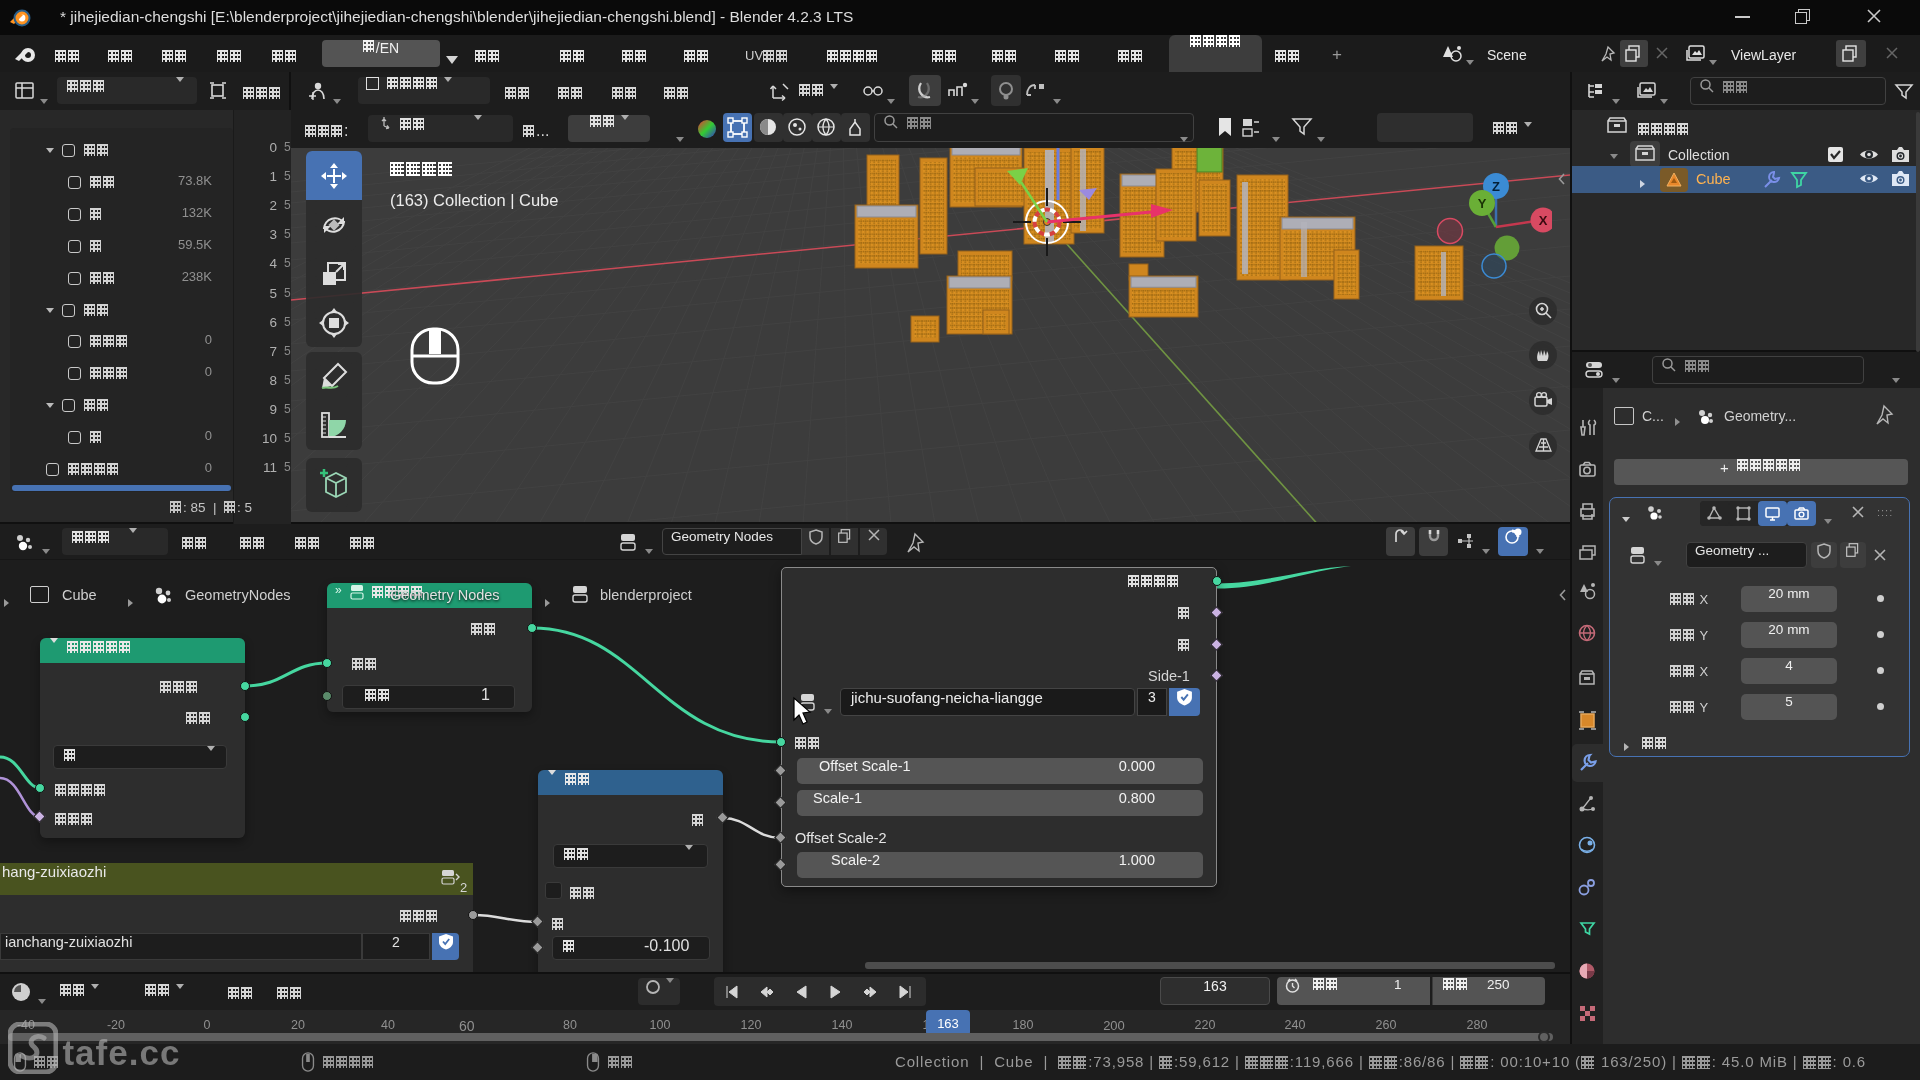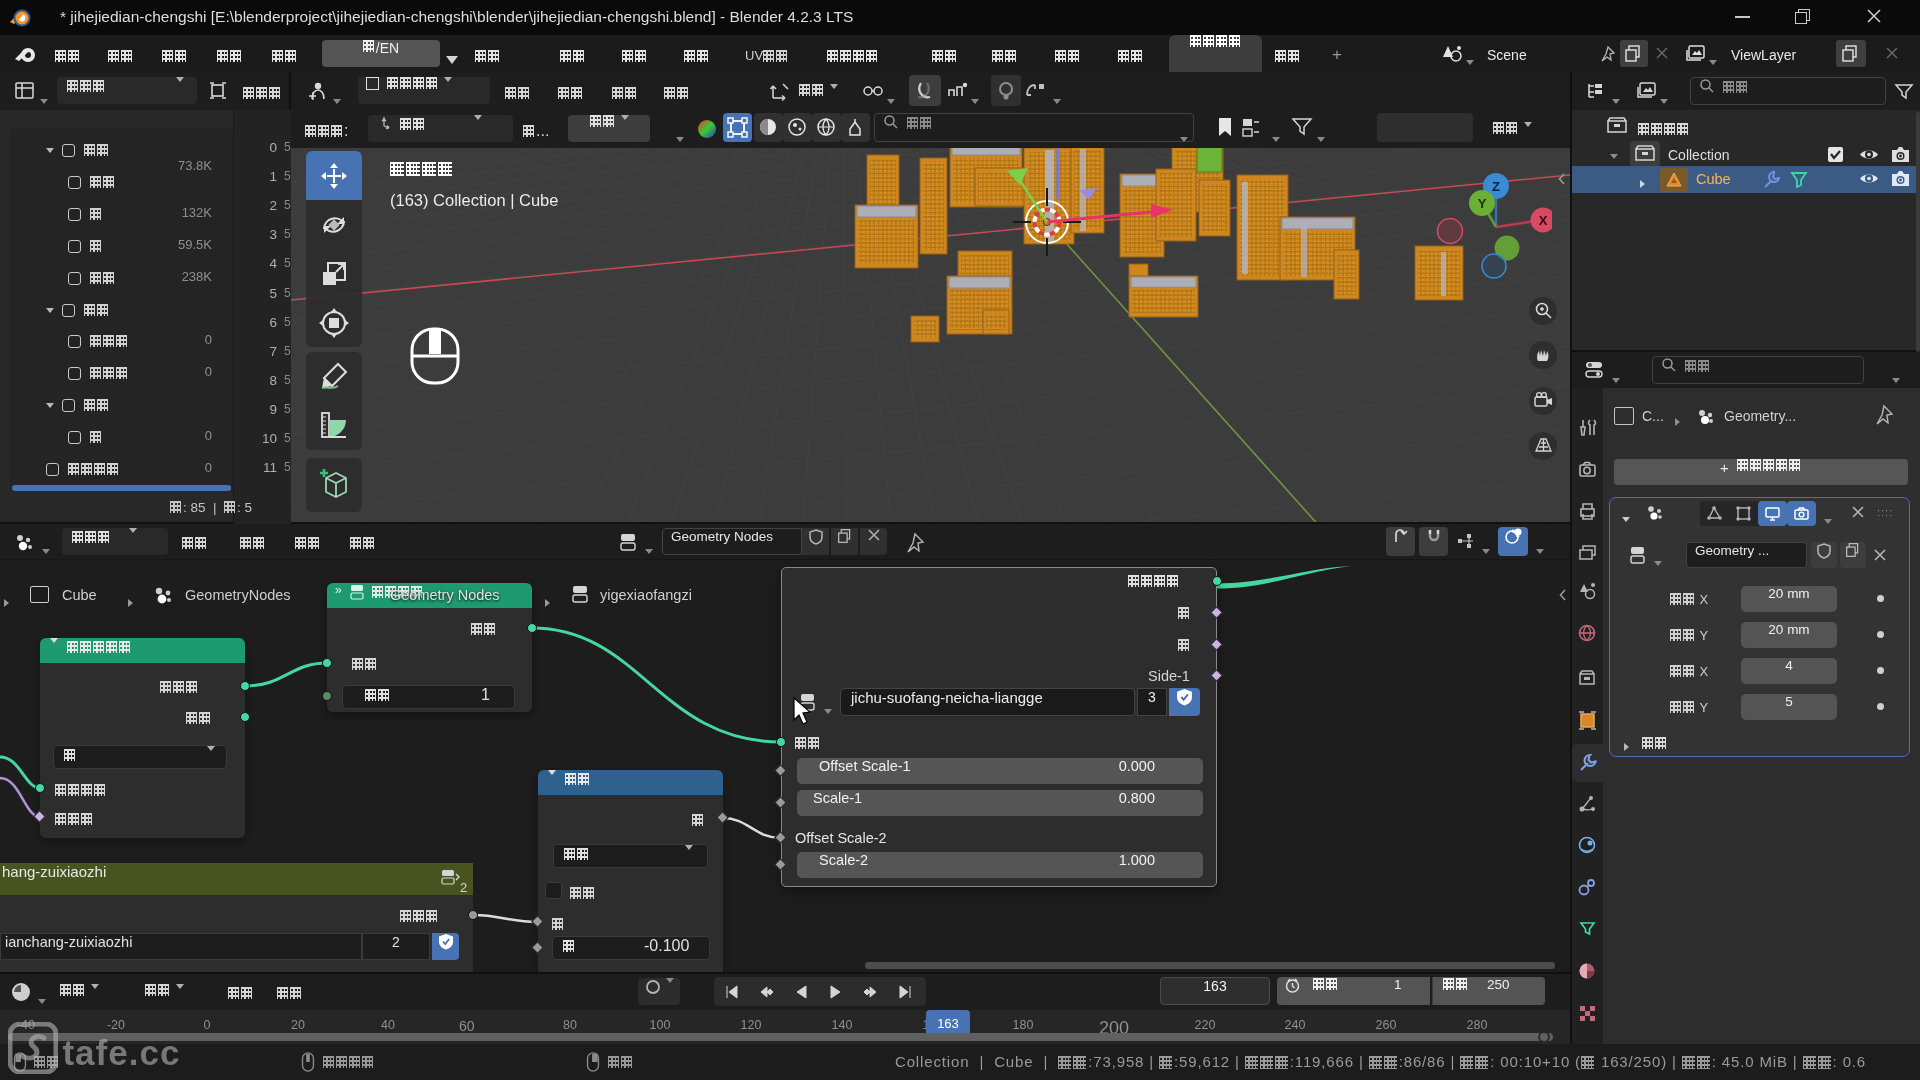--- a/index.html
+++ b/index.html
@@ -131,21 +131,21 @@
 <div class="abs" style="left:284px;top:301px;color:#8a8a8a;font-size:12px">5</div>
 <div class="abs" style="left:233px;top:330px;width:44px;text-align:right;color:#b0b0b0;font-size:13.5px">9</div>
 <div class="abs" style="left:284px;top:330px;color:#8a8a8a;font-size:12px">5</div>
 <div class="abs" style="left:233px;top:359px;width:44px;text-align:right;color:#b0b0b0;font-size:13.5px">10</div>
 <div class="abs" style="left:284px;top:359px;color:#8a8a8a;font-size:12px">5</div>
 <div class="abs" style="left:233px;top:388px;width:44px;text-align:right;color:#b0b0b0;font-size:13.5px">11</div>
 <div class="abs" style="left:284px;top:388px;color:#8a8a8a;font-size:12px">5</div>
 <div class="abs" style="left:10px;top:56px;width:223px;height:364px;background:#242424;border-radius:4px"></div>
 <div class="abs" style="left:46px;top:69px;color:#d2d2d2"><span style="display:inline-block;width:0;height:0;border-top:5px solid #bbb;border-left:4px solid transparent;border-right:4px solid transparent;margin-right:8px;vertical-align:2px"></span><span style="display:inline-block;width:13px;height:13px;border:1.4px solid #c9c9c9;border-radius:3px;margin-right:9px;vertical-align:-2px"></span><i class="z"></i><i class="z"></i></div>
 <div class="abs" style="left:68px;top:101px;color:#d2d2d2"><span style="display:inline-block;width:13px;height:13px;border:1.4px solid #c9c9c9;border-radius:3px;margin-right:9px;vertical-align:-2px"></span><i class="z"></i><i class="z"></i></div>
-<div class="abs" style="left:120px;top:86px;width:92px;text-align:right;color:#909090;font-size:13px">73.8K</div>
+<div class="abs" style="left:120px;top:101px;width:92px;text-align:right;color:#909090;font-size:13px">73.8K</div>
 <div class="abs" style="left:68px;top:133px;color:#d2d2d2"><span style="display:inline-block;width:13px;height:13px;border:1.4px solid #c9c9c9;border-radius:3px;margin-right:9px;vertical-align:-2px"></span><i class="z"></i></div>
 <div class="abs" style="left:120px;top:133px;width:92px;text-align:right;color:#909090;font-size:13px">132K</div>
 <div class="abs" style="left:68px;top:165px;color:#d2d2d2"><span style="display:inline-block;width:13px;height:13px;border:1.4px solid #c9c9c9;border-radius:3px;margin-right:9px;vertical-align:-2px"></span><i class="z"></i></div>
 <div class="abs" style="left:120px;top:165px;width:92px;text-align:right;color:#909090;font-size:13px">59.5K</div>
 <div class="abs" style="left:68px;top:197px;color:#d2d2d2"><span style="display:inline-block;width:13px;height:13px;border:1.4px solid #c9c9c9;border-radius:3px;margin-right:9px;vertical-align:-2px"></span><i class="z"></i><i class="z"></i></div>
 <div class="abs" style="left:120px;top:197px;width:92px;text-align:right;color:#909090;font-size:13px">238K</div>
 <div class="abs" style="left:46px;top:229px;color:#d2d2d2"><span style="display:inline-block;width:0;height:0;border-top:5px solid #bbb;border-left:4px solid transparent;border-right:4px solid transparent;margin-right:8px;vertical-align:2px"></span><span style="display:inline-block;width:13px;height:13px;border:1.4px solid #c9c9c9;border-radius:3px;margin-right:9px;vertical-align:-2px"></span><i class="z"></i><i class="z"></i></div>
 <div class="abs" style="left:68px;top:260px;color:#d2d2d2"><span style="display:inline-block;width:13px;height:13px;border:1.4px solid #c9c9c9;border-radius:3px;margin-right:9px;vertical-align:-2px"></span><i class="z"></i><i class="z"></i><i class="z"></i></div>
 <div class="abs" style="left:120px;top:260px;width:92px;text-align:right;color:#909090;font-size:13px">0</div>
 <div class="abs" style="left:68px;top:292px;color:#d2d2d2"><span style="display:inline-block;width:13px;height:13px;border:1.4px solid #c9c9c9;border-radius:3px;margin-right:9px;vertical-align:-2px"></span><i class="z"></i><i class="z"></i><i class="z"></i></div>
@@ -881,21 +881,21 @@
       <circle cx="18" cy="11" r="2.4" fill="#cfcfcf"></circle>
       <circle cx="12" cy="17" r="4.4" fill="#fff"></circle>
       <circle cx="19" cy="18" r="2" fill="#cfcfcf"></circle>
     </svg>
 <div class="abs" style="left:185px;top:63px;color:#cfcfcf;font-size:14.5px">GeometryNodes</div>
 <div class="abs" style="left:545px;top:69px"><span style="display:inline-block;width:0;height:0;border-left:5px solid #9a9a9a;border-top:4.5px solid transparent;border-bottom:4.5px solid transparent"></span></div>
 <svg class="abs" style="left:568px;top:58px" width="26" height="24" viewBox="0 0 26 24">
       <rect x="5" y="4" width="14" height="7" rx="2" fill="#d5d5d5"></rect>
       <rect x="5" y="13" width="14" height="7" rx="2" fill="none" stroke="#d5d5d5" stroke-width="1.4"></rect>
     </svg>
-<div class="abs" style="left:600px;top:63px;color:#cfcfcf;font-size:14.5px">yigexiaofangzi</div>
+<div class="abs" style="left:600px;top:63px;color:#cfcfcf;font-size:14.5px">blenderproject</div>
 <svg class="abs" style="left:0;top:0" width="1570" height="450" viewBox="0 0 1570 450">
 <path d="M245 162 C285 162 290 139 327 139" fill="none" stroke="#46d7a0" stroke-width="3"></path>
 <path d="M532 104 C640 104 660 218 781 218" fill="none" stroke="#46d7a0" stroke-width="3"></path>
 <path d="M1217 59.5 C1270 59 1305 44 1351 42 C1305 47 1270 64 1217 64.5 Z" fill="#46d7a0"></path>
 <path d="M0 233 C20 233 25 264 40 264" fill="none" stroke="#46d7a0" stroke-width="3"></path>
 <path d="M0 254 C20 254 25 293 40 293" fill="none" stroke="#b092d8" stroke-width="2.5"></path>
 <path d="M473 391 C500 391 510 398 538 398" fill="none" stroke="#dcdcdc" stroke-width="2.5"></path>
 <path d="M723 294 C748 294 755 314 781 314" fill="none" stroke="#dcdcdc" stroke-width="2.5"></path>
 </svg>
 <div class="abs" style="left:40px;top:114px;width:205px;height:200px;background:#2e2e2eF2;border-radius:6px;box-shadow:0 4px 10px #00000055"></div>
@@ -1000,21 +1000,21 @@
 <div class="abs row" style="left:797px;top:234px;width:406px;height:26px;background:#555555;border-radius:5px;color:#f2f2f2;font-size:14.5px">
       <span style="margin-left:22px">Offset Scale-1</span>
       <span style="position:absolute;right:48px">0.000</span>
     </div>
 <div class="abs row" style="left:797px;top:266px;width:406px;height:26px;background:#555555;border-radius:5px;color:#f2f2f2;font-size:14.5px">
       <span style="margin-left:16px">Scale-1</span>
       <span style="position:absolute;right:48px">0.800</span>
     </div>
 <div class="abs" style="left:795px;top:306px;color:#e5e5e5;font-size:14.5px">Offset Scale-2</div>
 <div class="abs row" style="left:797px;top:328px;width:406px;height:26px;background:#555555;border-radius:5px;color:#f2f2f2;font-size:14.5px">
-      <span style="margin-left:22px">Scale-2</span>
+      <span style="margin-left:34px">Scale-2</span>
       <span style="position:absolute;right:48px">1.000</span>
     </div>
 <div class="abs" style="left:1212px;top:52px;width:10px;height:10px;background:#46d7a0;border:1px solid #111;border-radius:50%"></div>
 <div class="abs" style="left:1212px;top:84px;width:9px;height:9px;background:#cbb3e3;border:1px solid #111;transform:rotate(45deg)"></div>
 <div class="abs" style="left:1212px;top:116px;width:9px;height:9px;background:#cbb3e3;border:1px solid #111;transform:rotate(45deg)"></div>
 <div class="abs" style="left:1212px;top:147px;width:9px;height:9px;background:#cbb3e3;border:1px solid #111;transform:rotate(45deg)"></div>
 <div class="abs" style="left:776px;top:213px;width:10px;height:10px;background:#46d7a0;border:1px solid #111;border-radius:50%"></div>
 <div class="abs" style="left:776px;top:242px;width:9px;height:9px;background:#9a9a9a;border:1px solid #111;transform:rotate(45deg)"></div>
 <div class="abs" style="left:776px;top:274px;width:9px;height:9px;background:#9a9a9a;border:1px solid #111;transform:rotate(45deg)"></div>
 <div class="abs" style="left:776px;top:309px;width:9px;height:9px;background:#9a9a9a;border:1px solid #111;transform:rotate(45deg)"></div>
@@ -1090,21 +1090,21 @@
 <div class="abs" style="left:187px;top:44px;width:40px;text-align:center;color:#909090;font-size:12.5px">0</div>
 <div class="abs" style="left:278px;top:44px;width:40px;text-align:center;color:#909090;font-size:12.5px">20</div>
 <div class="abs" style="left:368px;top:44px;width:40px;text-align:center;color:#909090;font-size:12.5px">40</div>
 <div class="abs" style="left:459px;top:44px;width:40px;color:#909090;font-size:14px">60</div>
 <div class="abs" style="left:550px;top:44px;width:40px;text-align:center;color:#909090;font-size:12.5px">80</div>
 <div class="abs" style="left:640px;top:44px;width:40px;text-align:center;color:#909090;font-size:12.5px">100</div>
 <div class="abs" style="left:731px;top:44px;width:40px;text-align:center;color:#909090;font-size:12.5px">120</div>
 <div class="abs" style="left:822px;top:44px;width:40px;text-align:center;color:#909090;font-size:12.5px">140</div>
 <div class="abs" style="left:913px;top:44px;width:40px;text-align:center;color:#909090;font-size:12.5px">160</div>
 <div class="abs" style="left:1003px;top:44px;width:40px;text-align:center;color:#909090;font-size:12.5px">180</div>
-<div class="abs" style="left:1094px;top:44px;width:40px;text-align:center;color:#909090;font-size:18px">200</div>
+<div class="abs" style="left:1094px;top:44px;width:40px;text-align:center;color:#909090;font-size:13px">200</div>
 <div class="abs" style="left:1185px;top:44px;width:40px;text-align:center;color:#909090;font-size:12.5px">220</div>
 <div class="abs" style="left:1275px;top:44px;width:40px;text-align:center;color:#909090;font-size:12.5px">240</div>
 <div class="abs" style="left:1366px;top:44px;width:40px;text-align:center;color:#909090;font-size:12.5px">260</div>
 <div class="abs" style="left:1457px;top:44px;width:40px;text-align:center;color:#909090;font-size:12.5px">280</div>
 <div class="abs" style="left:926px;top:36px;width:44px;height:26px;background:#4772b3;border-radius:4px;color:#fff;font-size:13px;display:flex;align-items:center;justify-content:center">163</div>
 <div class="abs" style="left:8px;top:59px;width:1545px;height:8px;background:#606060;border-radius:4px"></div>
 <div class="abs" style="left:1538px;top:57px;width:12px;height:12px;background:#606060;border-radius:6px;border:2px solid #2a2a2a"></div>
 </div>
 <div class="abs" style="left:0;top:1044px;width:1920px;height:36px;background:#1c1c1c;color:#909090;font-size:13px">
 <svg class="abs" style="left:12px;top:8px" width="16" height="20" viewBox="0 0 16 22">

